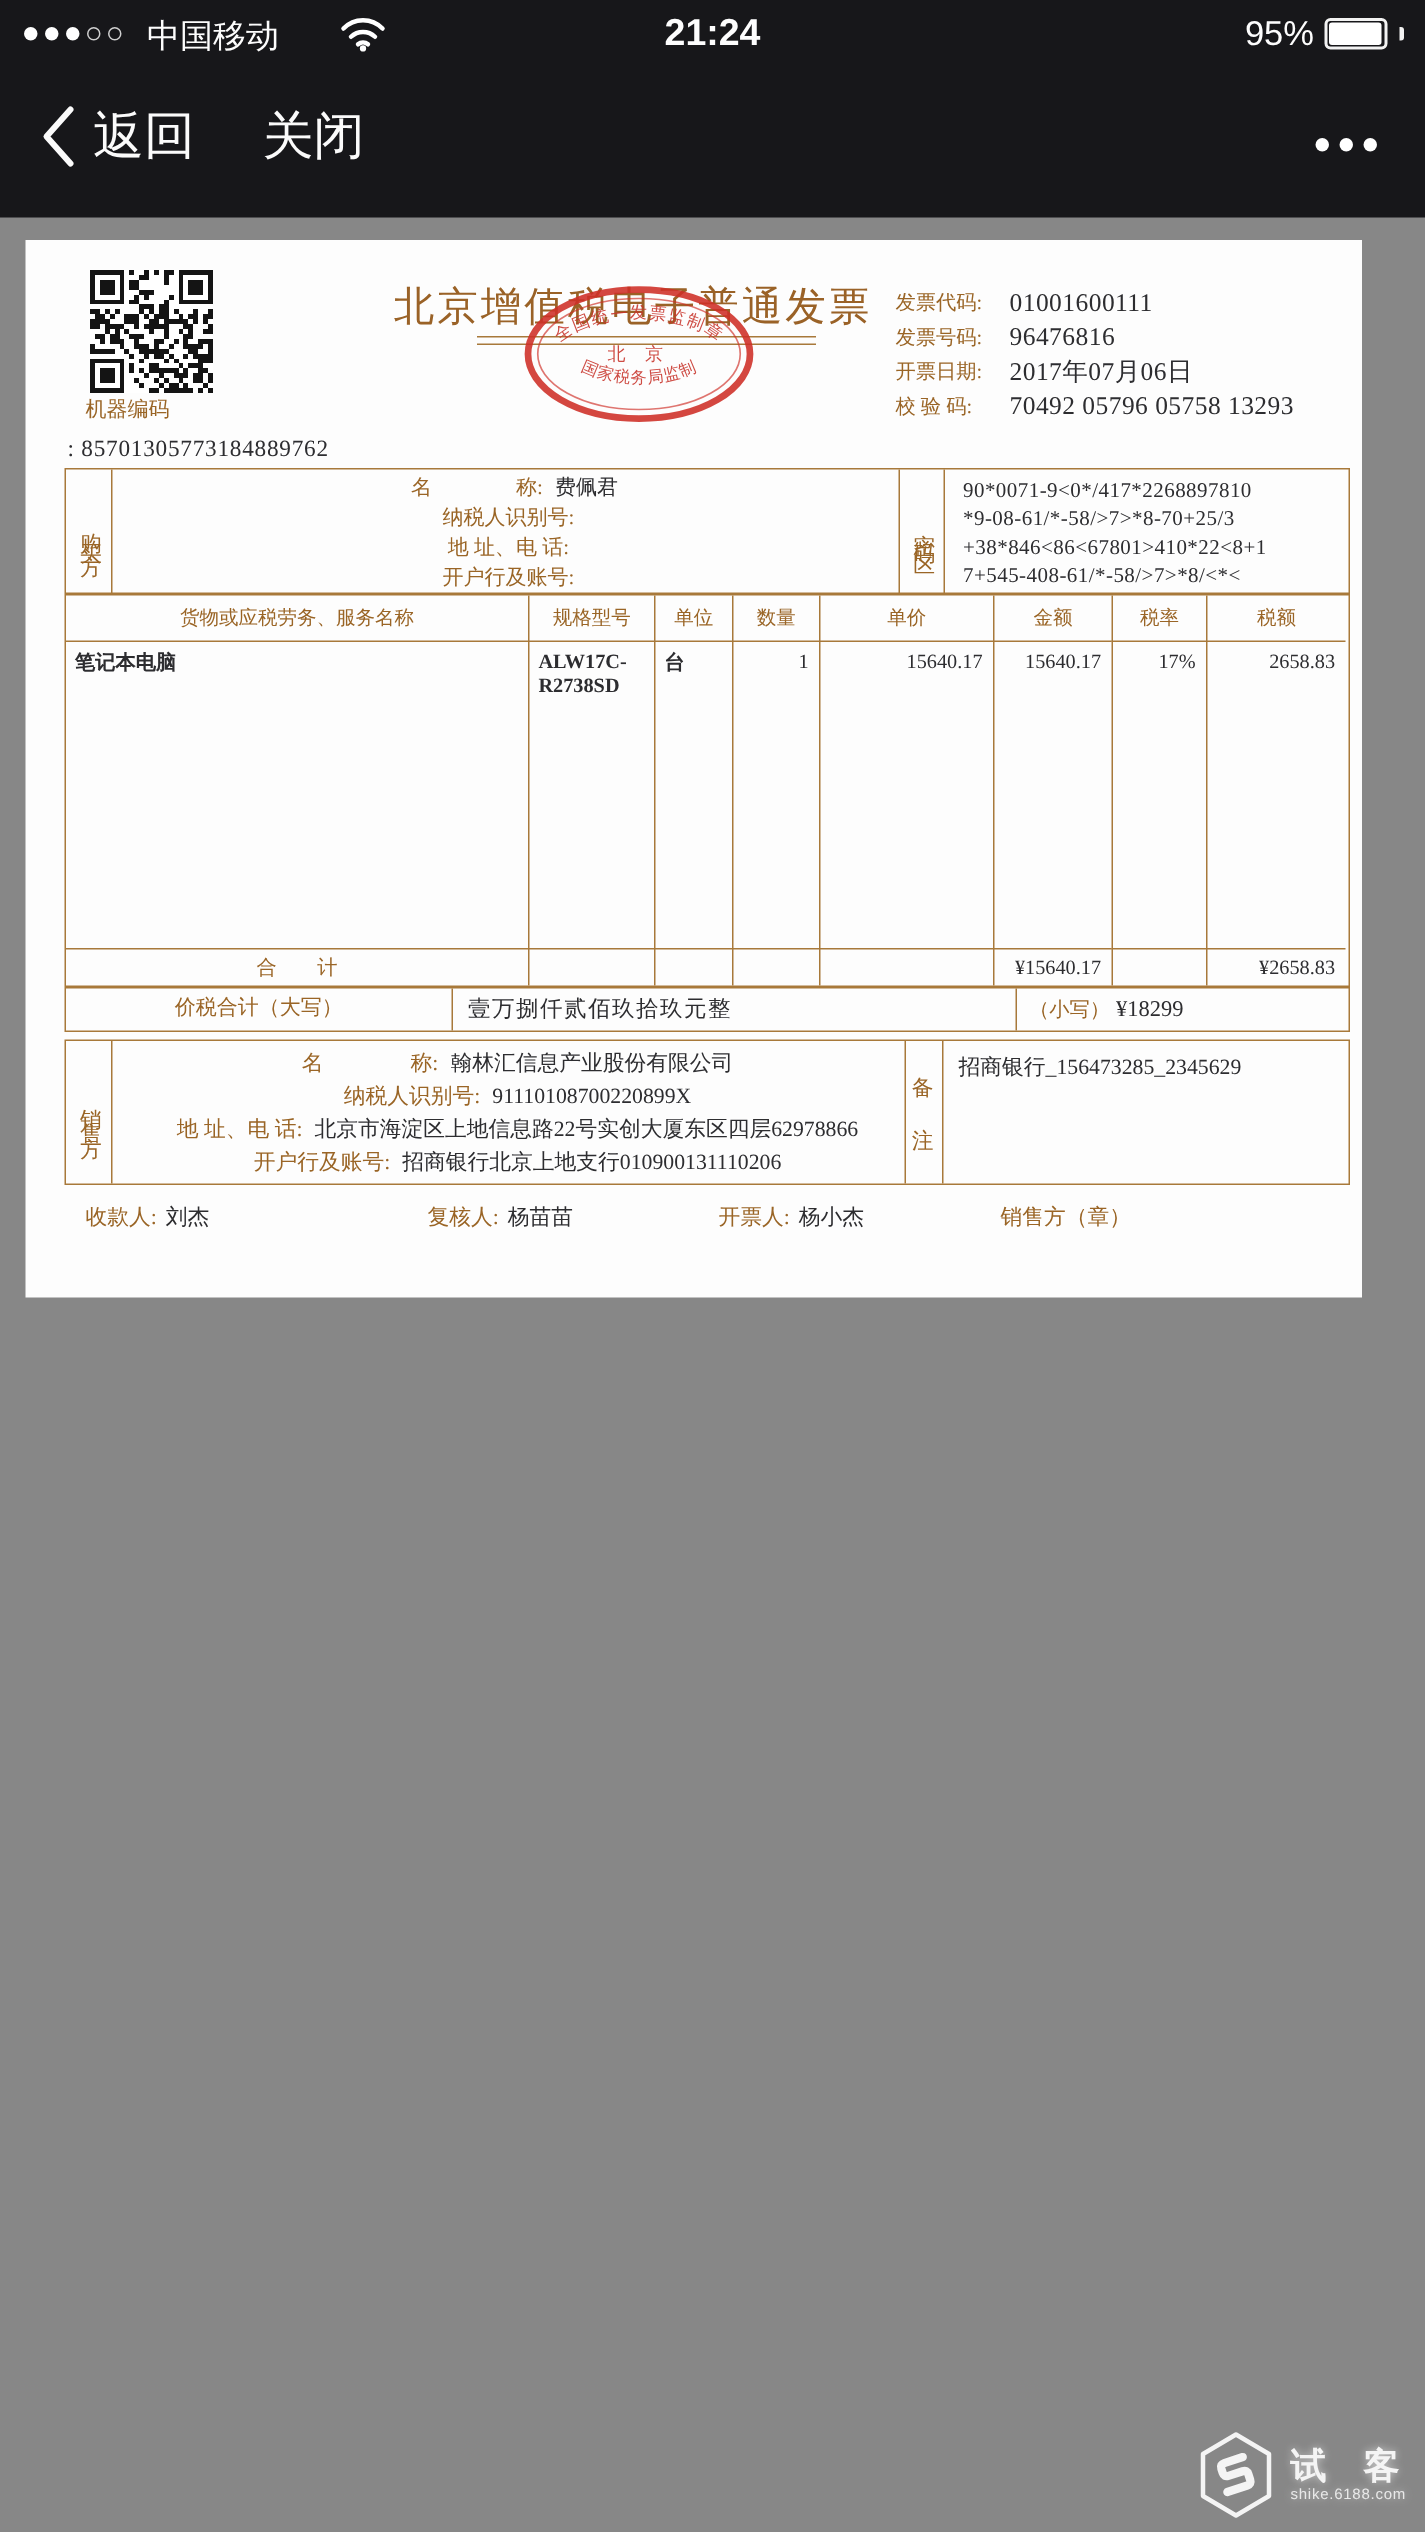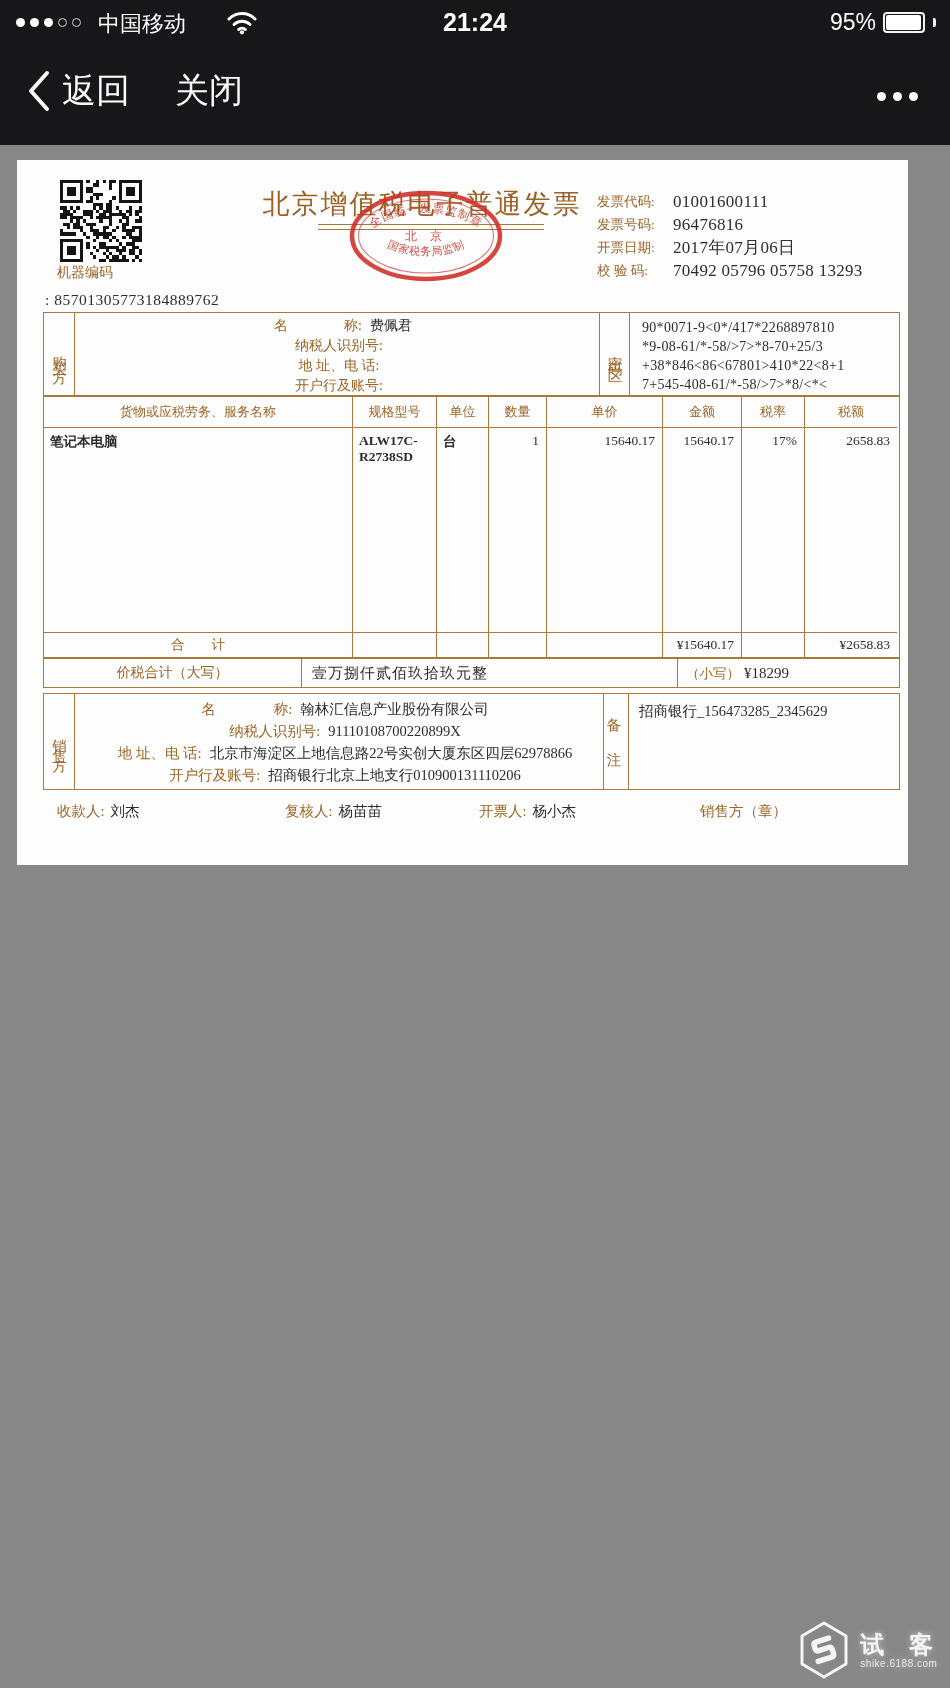--- a/index.html
+++ b/index.html
@@ -88,21 +88,21 @@
   .seller-box > div + div { border-left:1px solid var(--bd); }
   .seller-box .vlabel { letter-spacing:9px; }
   .seller-box .fields { padding-top:4px; }
   .seller-box .f-row { line-height:22px; font-size:14.5px; }
   .remark-cell .vlabel { letter-spacing:34px; padding-top:12px; }
   .remark-val { padding:8px 0 0 10px; font-size:14.5px; }
 
   .footer { position:absolute; left:0; top:642px; width:100%; height:24px; font-size:14.5px; }
   .f-item { position:absolute; white-space:nowrap; }
   .f-item .lbl { color:var(--lbl); margin-right:6px; }
-  .f1 { left:40px; } .f2 { left:268px; } .f3 { left:462px; } .f4 { left:683px; color:var(--lbl); }
+  .f1 { left:40px; } .f2 { left:268px; } .f3 { left:462px; } .f4 { left:650px; color:var(--lbl); }
 
   
   .watermark { position:absolute; right:8px; bottom:8px; display:flex; align-items:center; gap:8px;
                color:#f4f4f4; text-shadow:0 0 6px rgba(255,255,255,.55); }
   .wm-text { text-align:left; }
   .wm-brand { font-size:24px; font-weight:700; letter-spacing:9px; line-height:26px; white-space:nowrap; }
   .wm-site { font-size:10px; letter-spacing:.5px; opacity:.9; }
 </style>
 </head>
 <body>

